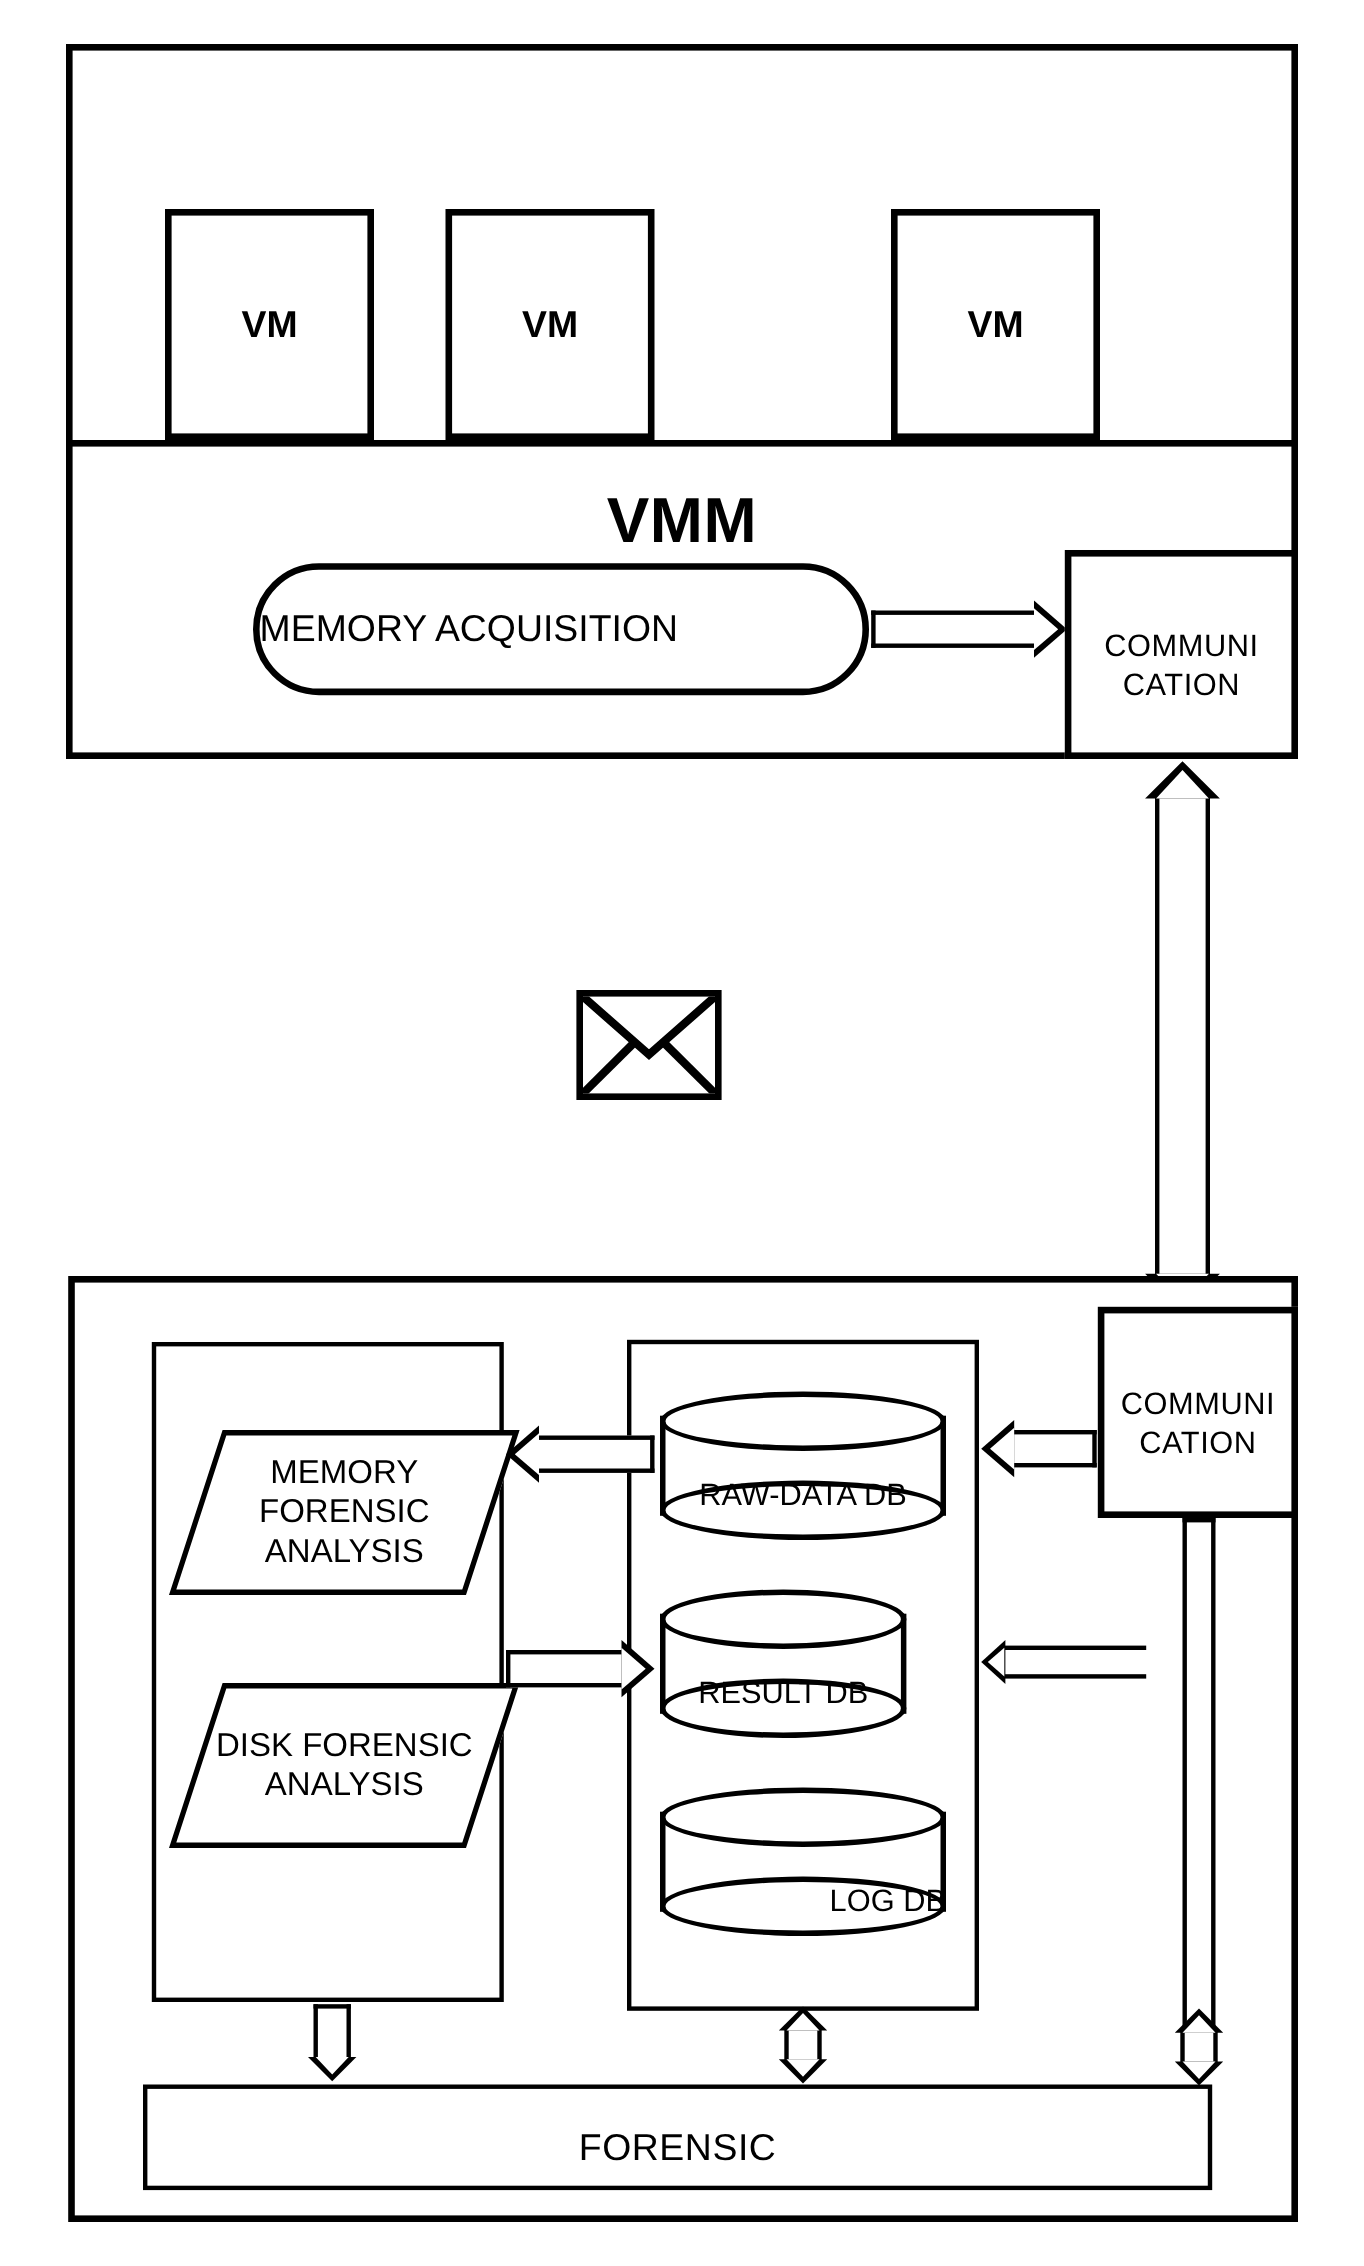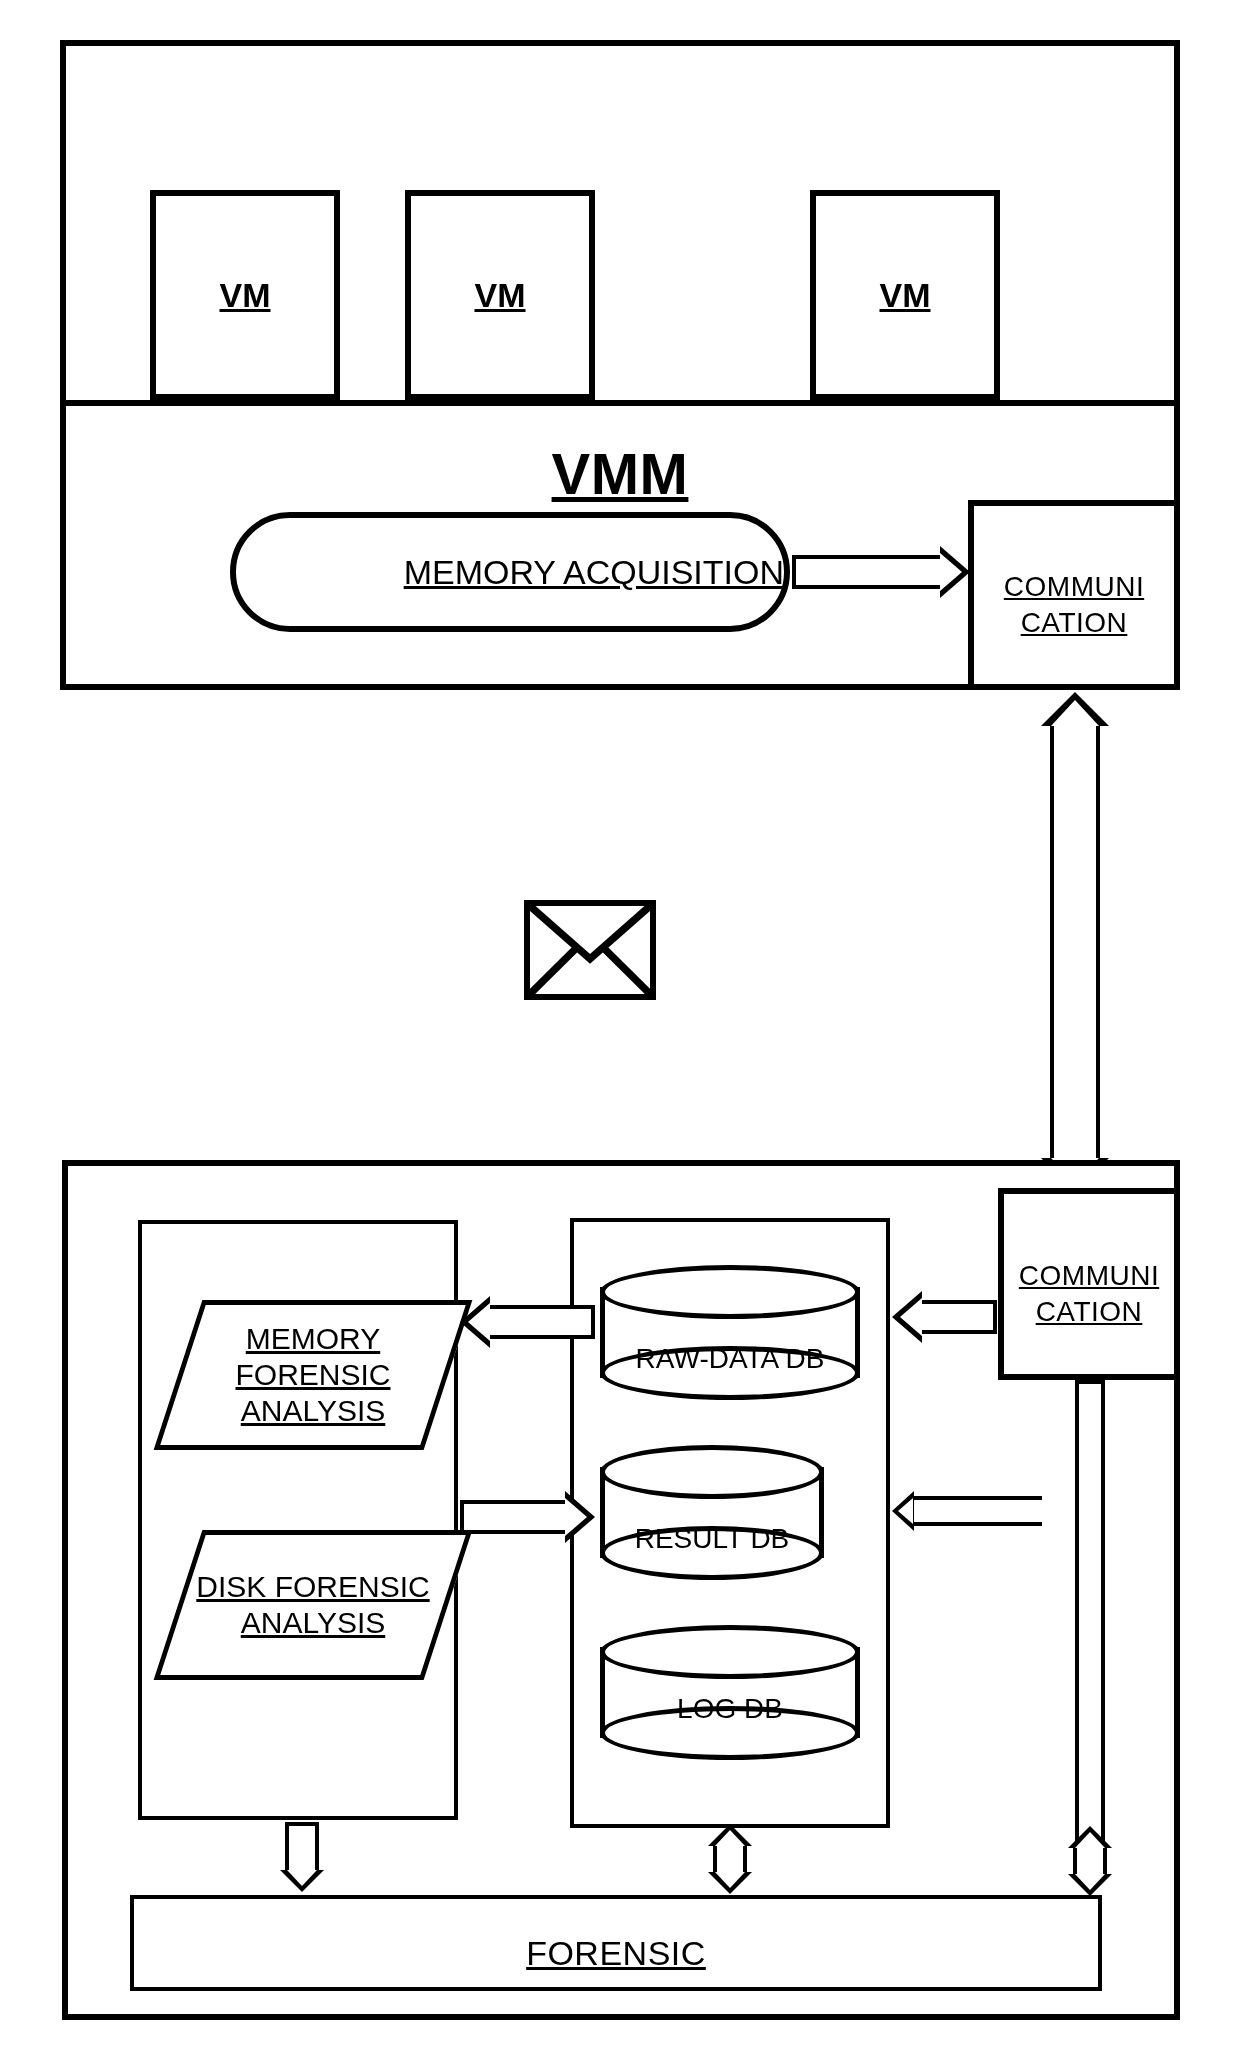--- a/index.html
+++ b/index.html
@@ -7,30 +7,30 @@
     padding: 0;
     background: #ffffff;
   }
   body {
     width: 1240px;
     height: 2060px;
     position: relative;
     font-family: Arial, Helvetica, sans-serif;
     color: #000;
   }
-  .abs { position: absolute; box-sizing: border-box; text-decoration: underline; }
+  .abs { position: absolute; box-sizing: border-box; }
   .box { border: 6px solid #000; background: #fff; }
   .thin-box { border: 4px solid #000; background: #fff; }
   .label { text-align: center; font-weight: 400; letter-spacing: 0.5px; margin-top: 20px; }
 
   
   .vm { border: 6px solid #000; display:flex; align-items:center; justify-content:center; font-size:34px; font-weight:700; }
 
   
-  .pill { border: 6px solid #000; border-radius: 80px; display:flex; align-items:center; justify-content:flex-end; font-size:34px; }
+  .pill { border: 6px solid #000; border-radius: 80px; display:flex; align-items:center; justify-content:flex-start; font-size:34px; }
 
   
   .para-wrap { }
   .para {
     border: 5px solid #000;
     transform: skewX(-18deg);
     background:#fff;
     display:flex; align-items:center; justify-content:center;
   }
   .para > span { transform: skewX(18deg); display:block; text-align:center; font-size:30px; line-height:1.2; }
@@ -221,21 +221,21 @@
   <div class="body" style="top:22px; bottom:22px;"></div>
   <div class="bot-ellipse" style="height:44px; bottom:0;"></div>
   <div class="top-ellipse" style="height:44px; top:0;"></div>
   <div class="cyl-label" style="top:78px;">RESULT DB</div>
 </div>
 
 <div class="cyl" style="left:600px; top:1625px; width:260px; height:135px;">
   <div class="body" style="top:22px; bottom:22px;"></div>
   <div class="bot-ellipse" style="height:44px; bottom:0;"></div>
   <div class="top-ellipse" style="height:44px; top:0;"></div>
-  <div class="cyl-label" style="top:68px;">LOG DB</div>
+  <div class="cyl-label" style="top:87px;text-align:right;">LOG DB</div>
 </div>
 
 <div class="arrow-hl abs" style="left:460px; top:1305px; width:135px; height:34px;">
   <div class="shaft"></div>
     <div class="head"></div>
 </div>
 
 <div class="arrow-h abs" style="left:460px; top:1500px; width:135px; height:34px;">
   <div class="shaft"></div>
     <div class="head"></div>

